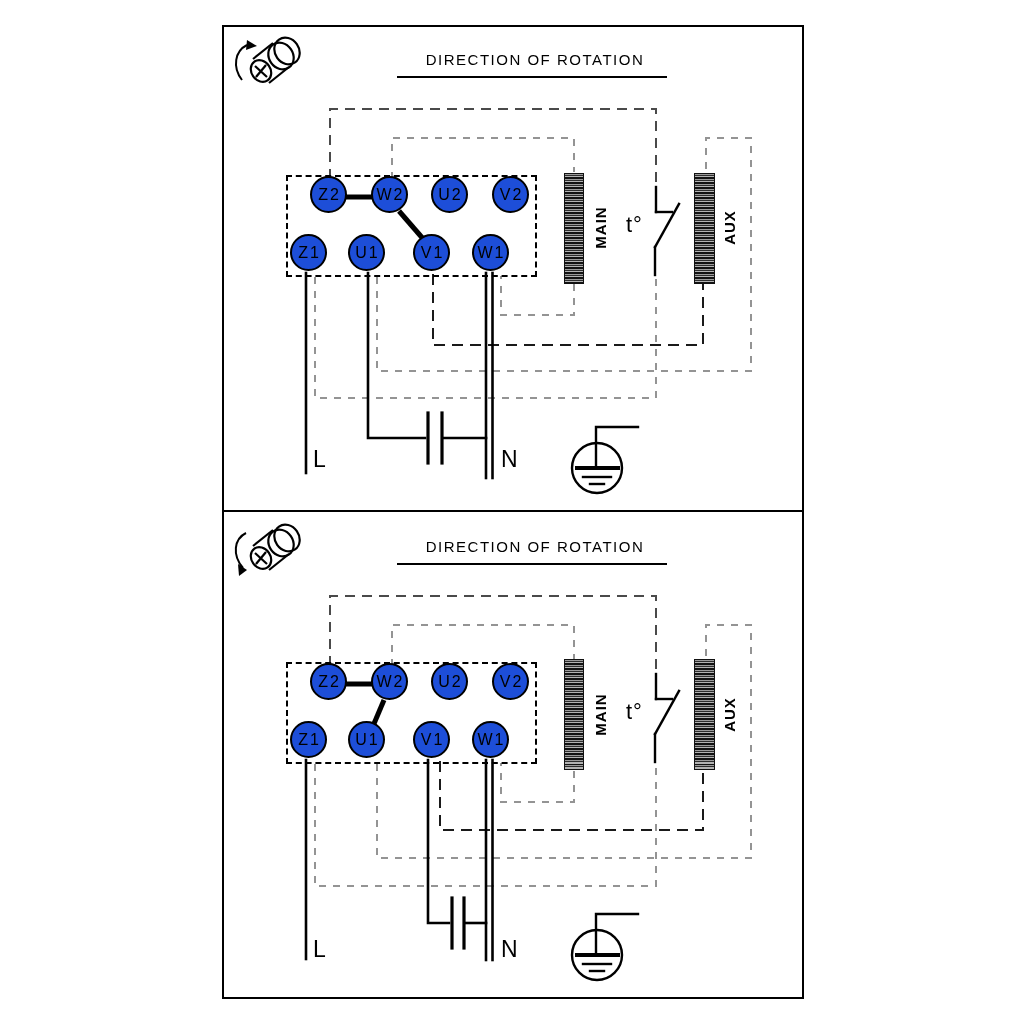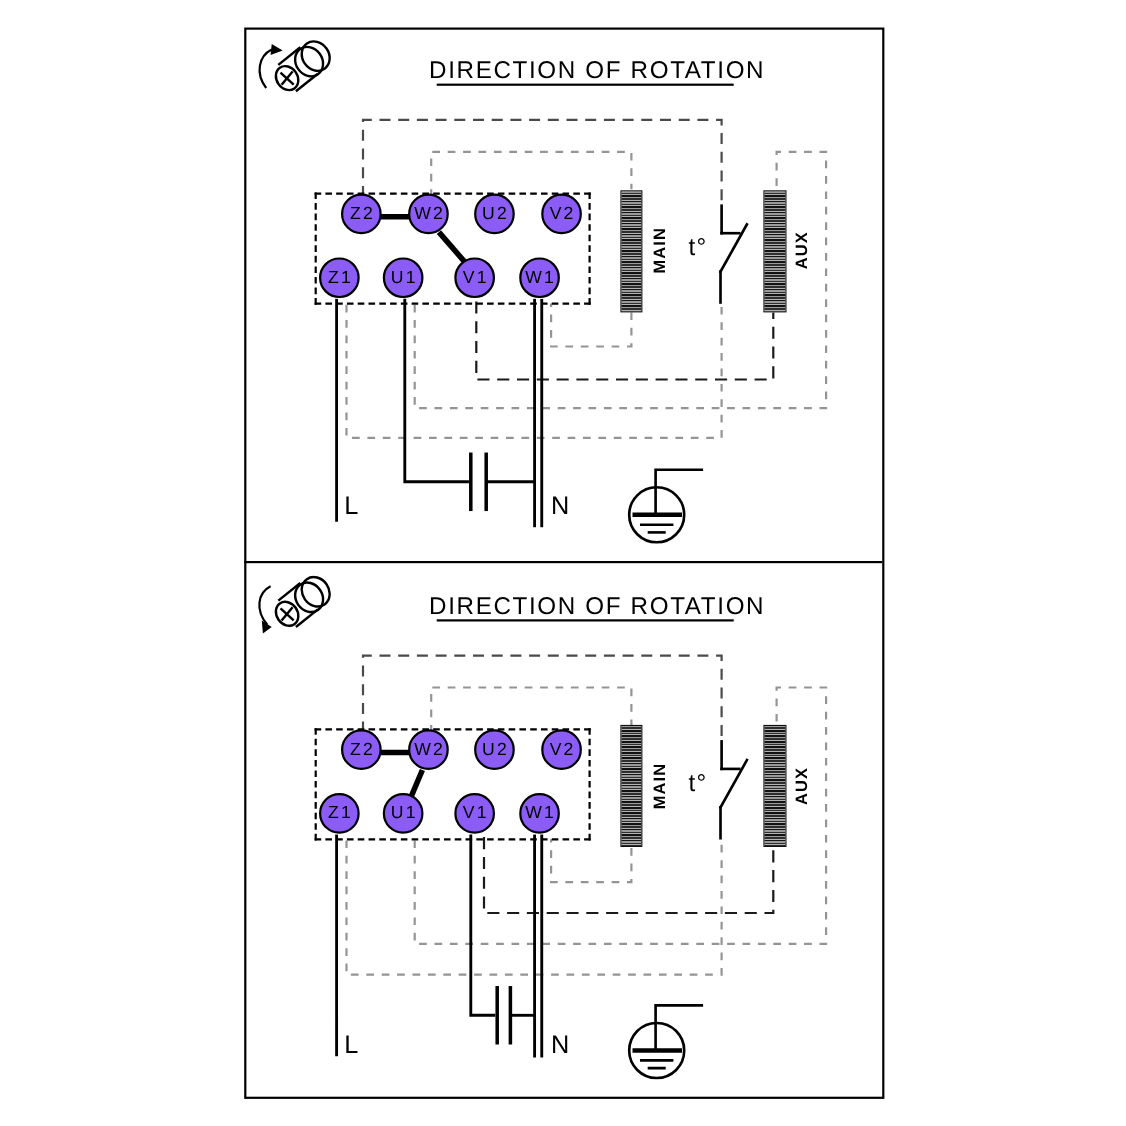--- a/index.html
+++ b/index.html
@@ -1,25 +1,25 @@
 <!DOCTYPE html>
 <html><head>
 <meta charset="utf-8">
 <style>
   html,body{margin:0;padding:0;background:#ffffff;}
   #canvas{position:relative;width:1024px;height:1024px;background:#fff;
           font-family:"Liberation Sans",sans-serif;color:#000;overflow:hidden;}
   #wires{position:absolute;left:0;top:0;width:1024px;height:1024px;}
   .frame{position:absolute;left:222px;top:25px;width:578px;height:970px;
          border:2px solid #000;}
-  .title{position:absolute;width:290px;text-align:center;font-size:22px;
+  .title{position:absolute;width:290px;text-align:center;font-size:15px;
          letter-spacing:1.5px;color:#000;white-space:nowrap;}
   .underline{position:absolute;height:2px;background:#000;width:270px;left:397px;}
   .term{position:absolute;width:37px;height:37px;border:2.4px solid #000;
-        border-radius:50%;background:#8b5cf6;display:flex;align-items:center;
+        border-radius:50%;background:#1d4ed8;display:flex;align-items:center;
         justify-content:center;font-size:16px;letter-spacing:2px;padding-left:2px;
         box-sizing:border-box;font-weight:500;}
   .tbox{position:absolute;width:251px;height:102px;border:2px dashed #000;
         box-sizing:border-box;}
   .winding{position:absolute;width:20px;height:111px;border:1.5px solid #111;
         box-sizing:border-box;
         background:repeating-linear-gradient(180deg,
           #9a9a9a 0px,#9a9a9a 1px,#2e2e2e 1px,#2e2e2e 2.5px,
           #b3b3b3 2.5px,#b3b3b3 3.5px,#121212 3.5px,#121212 5px);}
   .vlabel{position:absolute;width:70px;text-align:center;font-size:15px;

